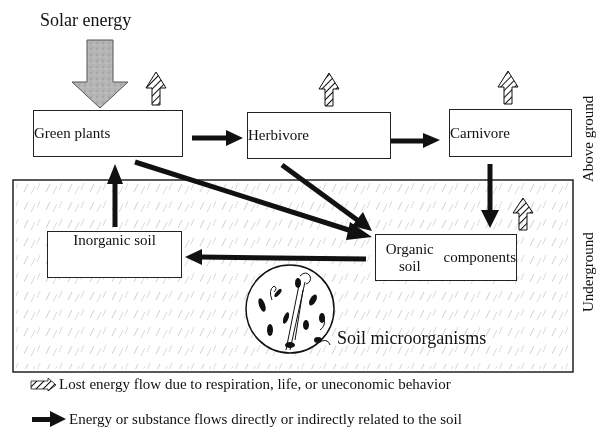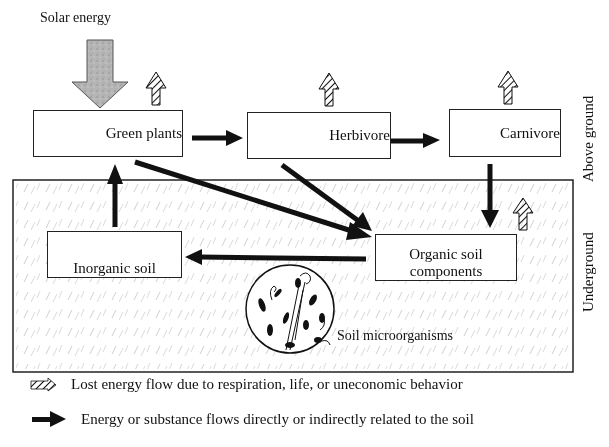--- a/index.html
+++ b/index.html
@@ -1,25 +1,25 @@
 <!DOCTYPE html>
 <html><head>
 <meta charset="utf-8">
 <style>
   html, body { margin:0; padding:0; background:#fff; }
   body { width:609px; height:447px; position:relative; overflow:hidden;
          font-family:"DejaVu Serif","Liberation Serif",serif; color:#111; }
   .box { position:absolute; border:1.5px solid #222; background:#fff; box-sizing:border-box;
-         display:flex; align-items:center; justify-content:flex-end; text-align:center;
+         display:flex; align-items:center; justify-content:flex-start; text-align:center;
          font-size:15px; line-height:17px; font-family:"Liberation Serif","DejaVu Serif",serif; }
-  .label { position:absolute; font-family:"Liberation Serif","DejaVu Serif",serif; font-size:14px; white-space:nowrap; }
+  .label { position:absolute; font-family:"Liberation Serif","DejaVu Serif",serif; font-size:18px; white-space:nowrap; }
   .vlabel { position:absolute; font-family:"Liberation Serif","DejaVu Serif",serif; font-size:15px;
             white-space:nowrap; transform:rotate(-90deg); transform-origin:left top; }
   svg { position:absolute; left:0; top:0; }
-  .legend-text { font-family:"Liberation Serif","DejaVu Serif",serif; font-size:15px;margin-left:12px; }
+  .legend-text { font-family:"Liberation Serif","DejaVu Serif",serif; font-size:15px; }
 </style>
 </head>
 <body>
 
 <svg width="609" height="447" viewBox="0 0 609 447">
   <defs>
     <pattern id="hatch" width="5" height="5" patternUnits="userSpaceOnUse" patternTransform="rotate(45)">
       <line x1="0" y1="0" x2="0" y2="5" stroke="#111" stroke-width="2"></line>
     </pattern>
     <pattern id="soil" width="22" height="18" patternUnits="userSpaceOnUse">
@@ -124,27 +124,27 @@
 </svg>
 
 <div class="label" style="left:40px; top:10px;">Solar energy</div>
 
 <div class="box" style="left:33px; top:110px; width:150px; height:47px;">
   <span>Green plants</span>
 </div>
 <div class="box" style="left:247px; top:112px; width:144px; height:47px;">
   <span>Herbivore</span>
 </div>
-<div class="box" style="left:449px; top:109px; width:112px; height:48px;padding-left:29px;">
+<div class="box" style="left:449px; top:109px; width:123px; height:48px;">
   <span>Carnivore</span>
 </div>
 <div class="box" style="left:47px; top:231px; width:135px; height:47px; flex-direction:column;">
   <span>Inorganic soil</span>
 </div>
-<div class="box" style="left:375px; top:234px; width:142px; height:47px; flex-direction:column;">
+<div class="box" style="left:375px; top:234px; width:142px; height:47px; flex-direction:row;">
   <span>Organic soil</span>
   <span>components</span>
 </div>
 
 <div class="label" style="left:337px; top:312px;margin-top:16px;">Soil microorganisms</div>
 
 <div class="vlabel" style="left:580px; top:182px;">Above ground</div>
 <div class="vlabel" style="left:580px; top:312px;">Underground</div>
 
 <div class="label legend-text" style="left:59px; top:376px;">Lost energy flow due to respiration, life, or uneconomic behavior</div>

